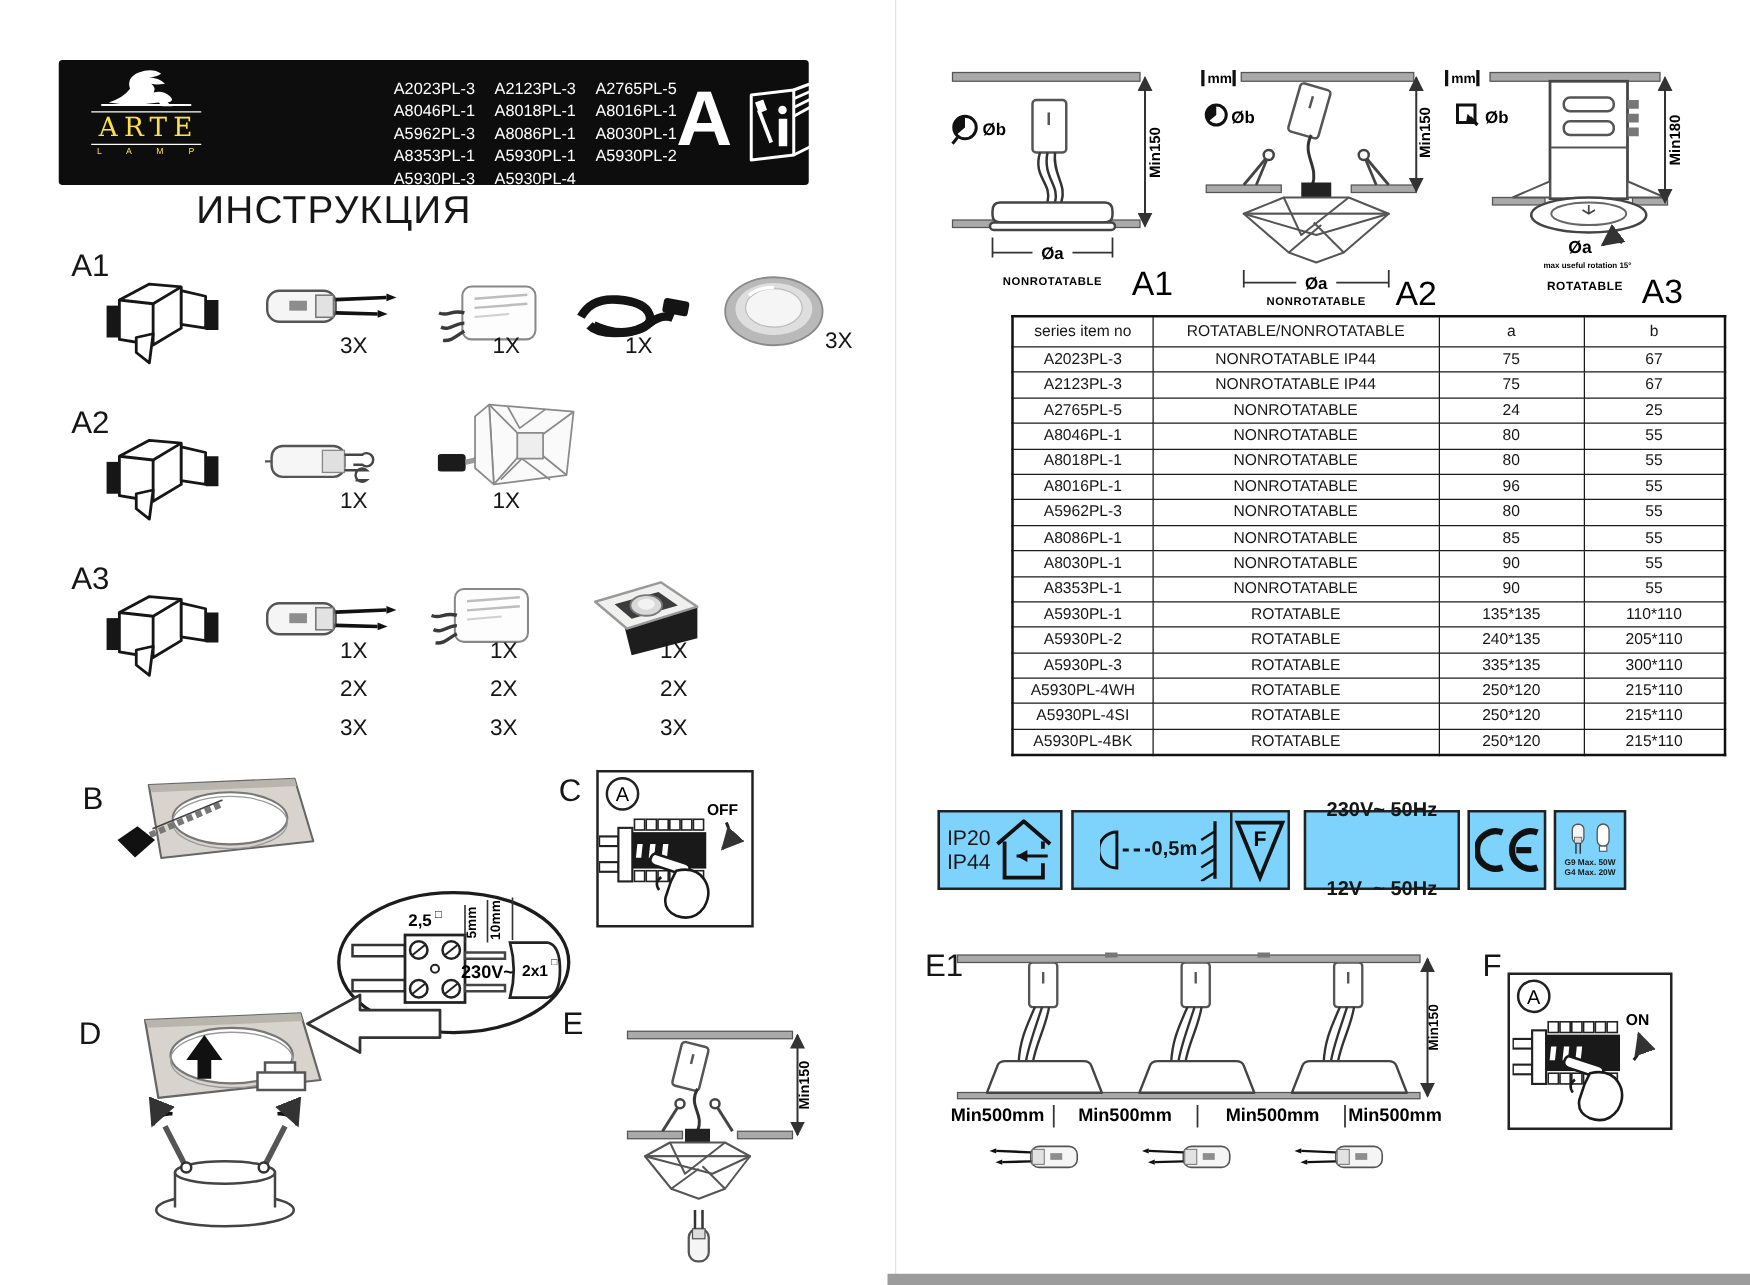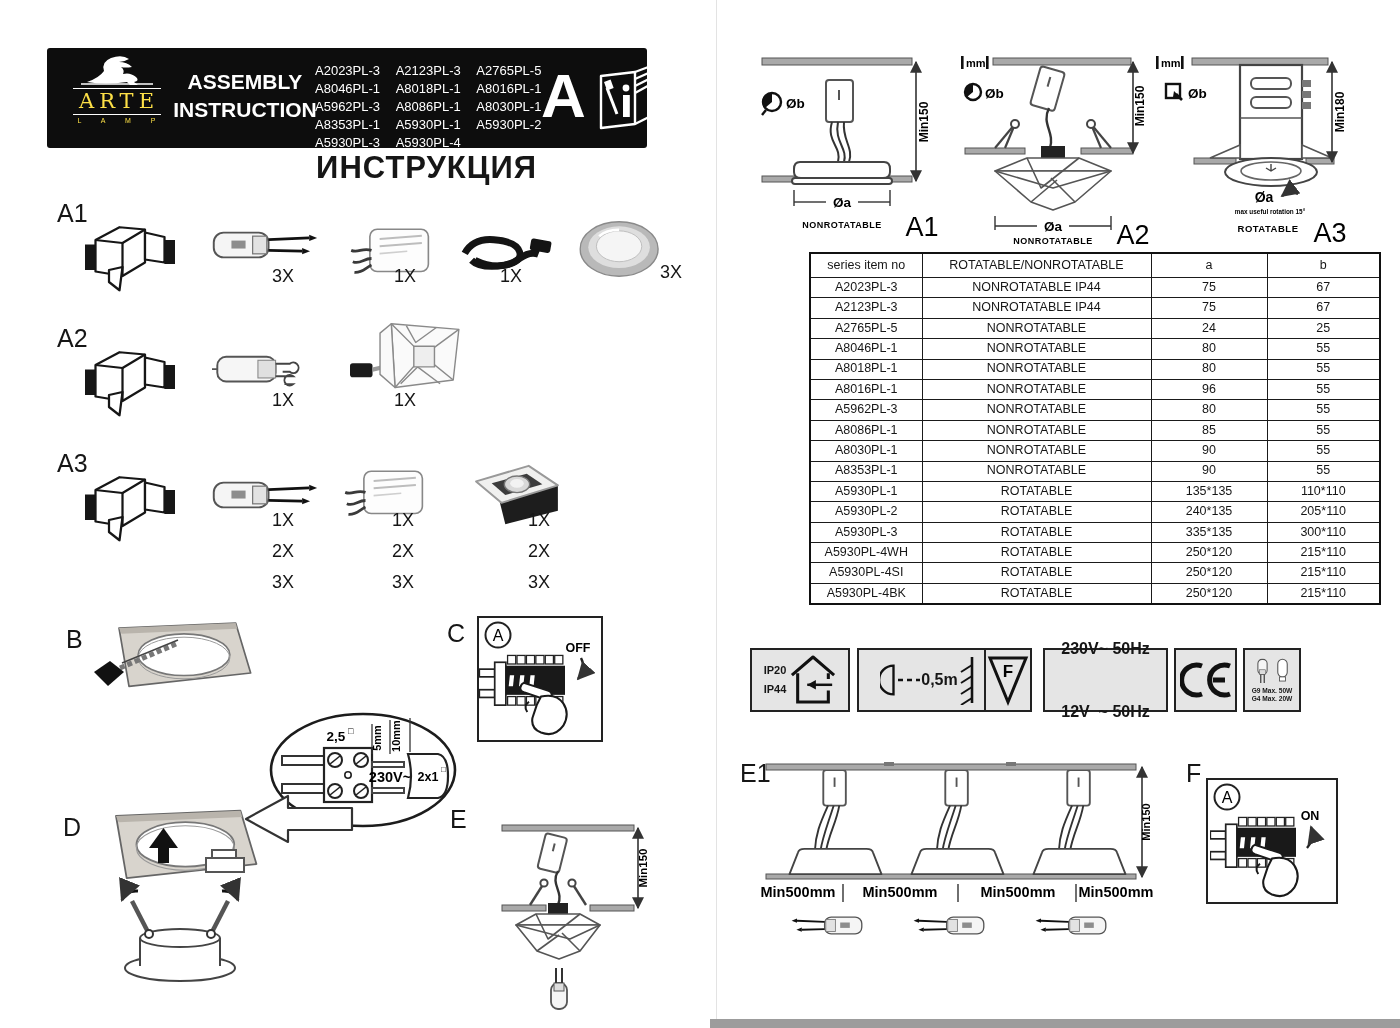--- a/index.html
+++ b/index.html
@@ -10,37 +10,37 @@
   .bottom-bar{position:absolute;left:710px;top:1019px;width:690px;height:9px;background:#9c9c9c;}
   
   .header-bar{position:absolute;left:47px;top:48px;width:600px;height:100px;background:#0d0d0d;border-radius:3px;}
   .logo{position:absolute;left:14px;top:4px;width:112px;text-align:center;color:#fde047;}
   .logo .brand{font-family:"DejaVu Serif",serif;font-size:21px;letter-spacing:5px;border-top:1.5px solid #fff;border-bottom:1.5px solid #fff;padding:0 2px 1px 6px;display:inline-block;margin-top:-2px;}
   .logo .brand-sub{font-size:7px;letter-spacing:9px;display:block;margin-top:2px;padding-left:8px;}
   .titles{position:absolute;left:116px;top:20px;width:164px;text-align:center;color:#fff;font-weight:bold;font-size:21px;line-height:28px;}
   .models{position:absolute;left:268px;top:15px;width:236px;display:grid;grid-template-columns:repeat(3,1fr);column-gap:6px;row-gap:3px;color:#fff;font-size:13px;}
   .big-a{position:absolute;left:494px;top:8px;color:#fff;font-size:62px;font-weight:bold;line-height:80px;}
   .book{position:absolute;left:548px;top:14px;}
-  .ru-title{position:absolute;left:157px;top:150px;width:380px;text-align:right;font-size:31px;font-weight:bold;letter-spacing:1px;}
+  .ru-title{position:absolute;left:157px;top:150px;width:380px;text-align:left;font-size:31px;font-weight:normal;letter-spacing:1px;}
   
   .sec-lbl{font-size:25px;line-height:26px;}
   .qty{font-size:18px;line-height:24px;}
   .qty-col span{display:block;margin-bottom:7px;}
   
   .inset-box{position:absolute;border:2px solid #222;background:#fff;}
   
   .spec-table{position:absolute;left:775px;top:252px;width:570px;border-collapse:collapse;table-layout:fixed;font-size:12.5px;margin-left:34px;}
   .spec-table th,.spec-table td{border:1.5px solid #1a1a1a;text-align:center;padding:0;height:19.4px;font-weight:normal;line-height:1.1;}
   .spec-table th{height:23px;}
   .spec-table{border:2px solid #111;}
   .c1{width:112px;}.c2{width:229px;}.c3{width:116px;}.c4{width:113px;}
   
-  .badge{position:absolute;top:648px;height:64px;border:2px solid #222;background:#e5e5e5;box-sizing:border-box;
+  .badge{position:absolute;top:648px;height:64px;border:2px solid #222;background:#7dd3fc;box-sizing:border-box;
          display:flex;align-items:center;justify-content:center;}
-  .ip-col{font-size:11px;font-weight:bold;line-height:19px;margin-right:4px;}
+  .ip-col{font-size:17px;font-weight:normal;line-height:19px;margin-right:4px;}
   .volt-col{font-size:16px;font-weight:bold;line-height:21px;white-space:pre;text-align:left;}
   .dist-val{font-size:16px;font-weight:bold;margin:0 1px;}
   .lamps-col{text-align:center;font-size:6.6px;font-weight:bold;line-height:7.5px;}
   svg text{font-family:"Liberation Sans",sans-serif;}
   .svgtxt-b{font-weight:bold;}
 </style>
 </head>
 <body>
 
 <svg width="0" height="0" style="position:absolute" aria-hidden="true">
@@ -185,24 +185,20 @@
   <div class="bottom-bar"></div>
 
   <div class="header-bar">
     <div class="logo">
       <svg width="80" height="34" viewBox="0 0 80 34">
         <path fill="#fff" d="M10,30 q12,-4 17,-11 q-3,-9 7,-13 q11,-4 18,1 q-5,3 -10,3 q8,0 13,5 q-7,1 -11,0 q4,3 2,7 q7,-2 13,3 q4,4 -2,5 l4,3 h-8 l-3,-3 q-22,3 -40,0 z"></path>
         <line x1="4" y1="32" x2="76" y2="32" stroke="#fff" stroke-width="1.5"></line>
       </svg>
       <span class="brand">ARTE</span>
       <span class="brand-sub">L A M P</span>
-    </div>
-    <div class="titles">
-      <div>ASSEMBLY</div>
-      <div>INSTRUCTION</div>
     </div>
     <div class="models">
         <span>A2023PL-3</span>
         <span>A2123PL-3</span>
         <span>A2765PL-5</span>
         <span>A8046PL-1</span>
         <span>A8018PL-1</span>
         <span>A8016PL-1</span>
         <span>A5962PL-3</span>
         <span>A8086PL-1</span>

